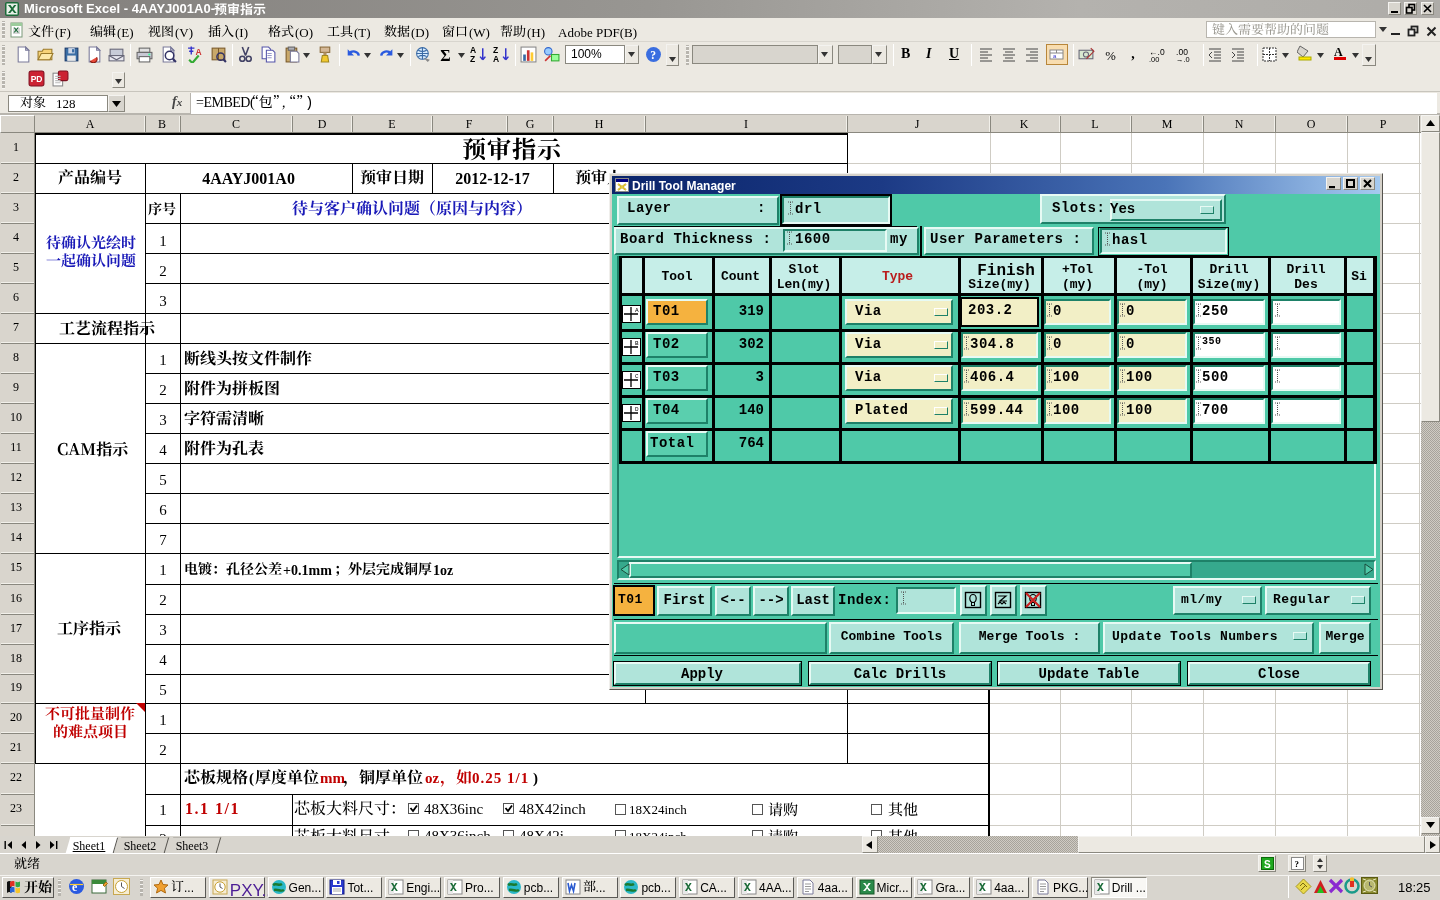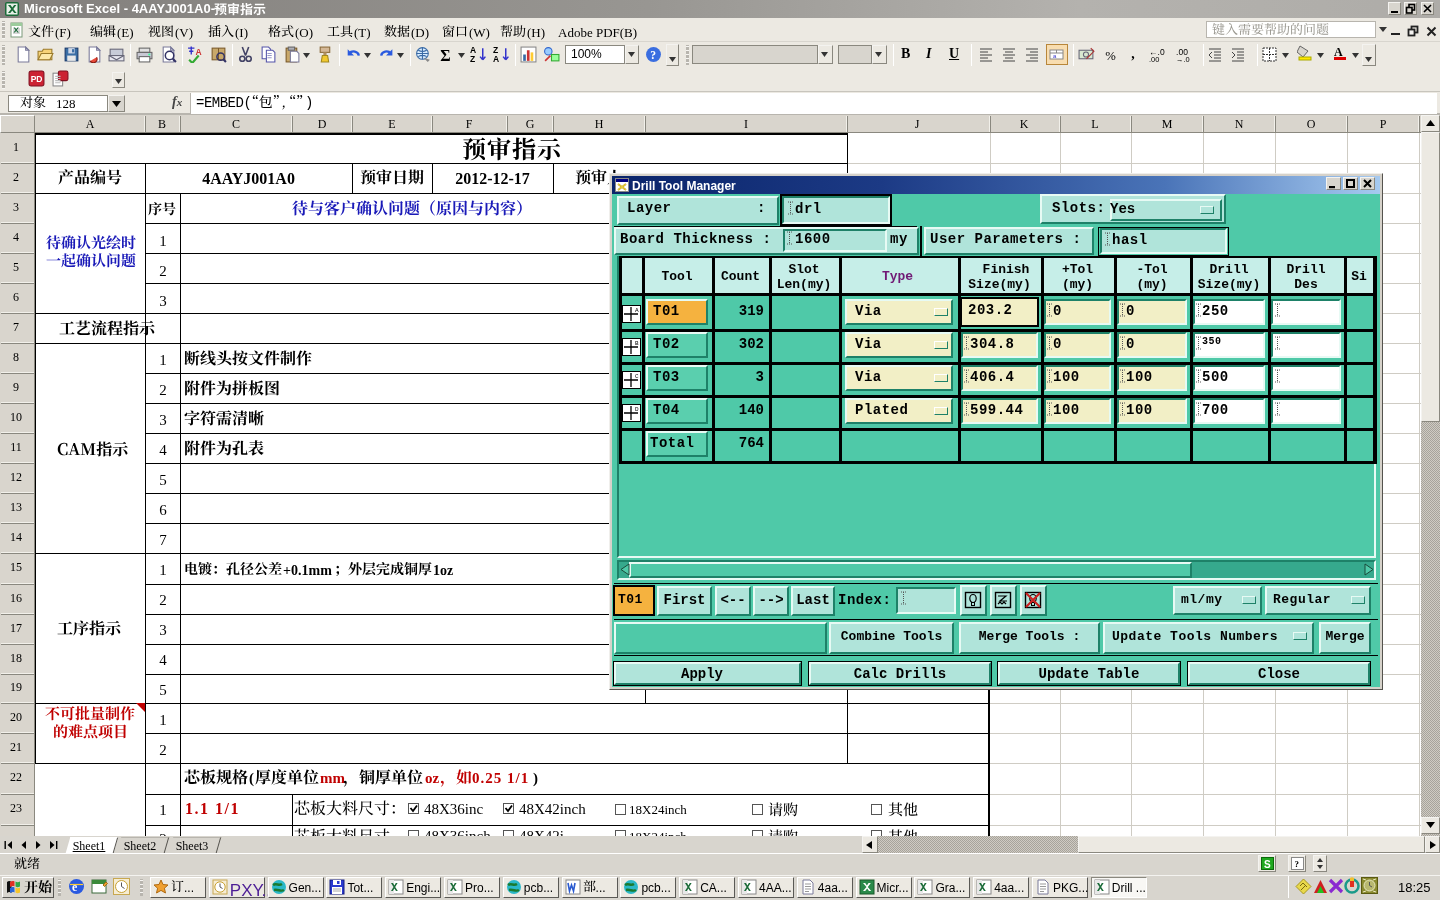--- a/index.html
+++ b/index.html
@@ -527,21 +527,21 @@
       </g>
     </svg>
     <div style="position:absolute;left:56px;top:96px;font-size:13px;font-family:Liberation Serif;color:#000">128</div>
     <div class="rb2 tl" style="left:108px;top:95px;width:17px;height:17px;background:#d8d5ce"></div>
     <svg class="tl" style="left:112px;top:101px" width="9" height="6">
       <path d="M0 0h9L4.5 6z" fill="#000"></path>
     </svg>
     <div style="position:absolute;left:130px;top:95px;width:42px;height:17px;background:#ECE9E2"></div>
     <div style="position:absolute;left:172px;top:94px;font-size:14px;font-style:italic;font-weight:bold;font-family:Liberation Serif;color:#444">f<span style="font-size:11px">x</span></div>
     <div style="position:absolute;left:190px;top:93px;width:1247px;height:21px;background:#fff;border-left:1px solid #b8b5ae"></div>
-    <div style="position:absolute;left:196px;top:95px;font-size:14px;font-family:Liberation Mono, monospace;color:#000;letter-spacing:-0.5px">=EMBED(</div>
+    <div style="position:absolute;left:196px;top:95px;font-size:14px;font-family:Liberation Serif, serif;color:#000;letter-spacing:-0.5px">=EMBED(</div>
     <svg style="position:absolute;left:250px;top:95px;overflow:visible" width="55" height="18">
       <g transform="translate(0,12) scale(0.014000,-0.014000)" fill="#000">
         <use href="#sr201c" x="-360"></use>
         <use href="#sr5305" x="620"></use>
         <use href="#sr201d" x="1620"></use>
         <use href="#sr2c" x="2240"></use>
         <use href="#sr201c" x="2310"></use>
         <use href="#sr201d" x="3290"></use>
       </g>
     </svg>
@@ -1124,22 +1124,22 @@
     <div class="ms" style="position:absolute;left:1112px;top:232px;font-size:14px;color:#000;letter-spacing:0.5px;white-space:pre">hasl</div>
     <svg class="tl" style="left:1104px;top:232px" width="7" height="14">
       <path d="M1 1h5M3.5 1v12M1 13h5" stroke="#555" stroke-width="1" stroke-dasharray="1 1" fill="none"></path>
     </svg>
     <div style="position:absolute;left:617px;top:256px;width:759px;height:302px;background:#4fc9a8;border-top:2px solid #1e8168;border-left:2px solid #1e8168;border-right:2px solid #e7faf4;border-bottom:2px solid #e7faf4"></div>
     <div style="position:absolute;left:619px;top:258px;width:755px;height:38px;background:#c6eee8"></div>
     <div class="ms" style="position:absolute;left:642px;top:269px;width:70px;text-align:center;font-size:13px;color:#000;white-space:pre">Tool</div>
     <div class="ms" style="position:absolute;left:712px;top:269px;width:57px;text-align:center;font-size:13px;color:#000;white-space:pre">Count</div>
     <div class="ms" style="position:absolute;left:769px;top:262px;width:70px;text-align:center;font-size:13px;color:#000;white-space:pre">Slot</div>
     <div class="ms" style="position:absolute;left:769px;top:277px;width:70px;text-align:center;font-size:13px;color:#000;white-space:pre">Len(my)</div>
-    <div class="ms" style="position:absolute;left:839px;top:269px;width:117px;text-align:center;font-size:13px;color:#701a75;white-space:pre">Type</div>
-    <div class="ms" style="position:absolute;left:958px;top:262px;width:96px;text-align:center;font-size:13px;color:#000;white-space:pre">Finish</div>
+    <div class="ms" style="position:absolute;left:839px;top:269px;width:117px;text-align:center;font-size:13px;color:#b91c1c;white-space:pre">Type</div>
+    <div class="ms" style="position:absolute;left:958px;top:262px;width:96px;text-align:center;font-size:16px;color:#000;white-space:pre">Finish</div>
     <div class="ms" style="position:absolute;left:958px;top:277px;width:83px;text-align:center;font-size:13px;color:#000;white-space:pre">Size(my)</div>
     <div class="ms" style="position:absolute;left:1041px;top:262px;width:73px;text-align:center;font-size:13px;color:#000;white-space:pre">+Tol</div>
     <div class="ms" style="position:absolute;left:1041px;top:277px;width:73px;text-align:center;font-size:13px;color:#000;white-space:pre">(my)</div>
     <div class="ms" style="position:absolute;left:1114px;top:262px;width:76px;text-align:center;font-size:13px;color:#000;white-space:pre">-Tol</div>
     <div class="ms" style="position:absolute;left:1114px;top:277px;width:76px;text-align:center;font-size:13px;color:#000;white-space:pre">(my)</div>
     <div class="ms" style="position:absolute;left:1190px;top:262px;width:78px;text-align:center;font-size:13px;color:#000;white-space:pre">Drill</div>
     <div class="ms" style="position:absolute;left:1190px;top:277px;width:78px;text-align:center;font-size:13px;color:#000;white-space:pre">Size(my)</div>
     <div class="ms" style="position:absolute;left:1268px;top:262px;width:76px;text-align:center;font-size:13px;color:#000;white-space:pre">Drill</div>
     <div class="ms" style="position:absolute;left:1268px;top:277px;width:76px;text-align:center;font-size:13px;color:#000;white-space:pre">Des</div>
     <div class="ms" style="position:absolute;left:1344px;top:269px;width:30px;text-align:center;font-size:13px;color:#000;white-space:pre">Si</div>

